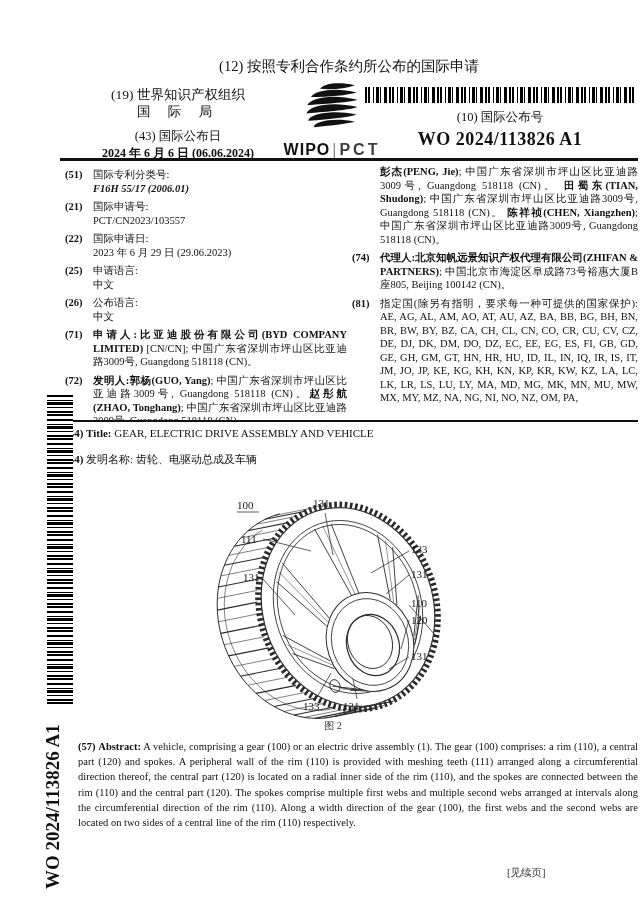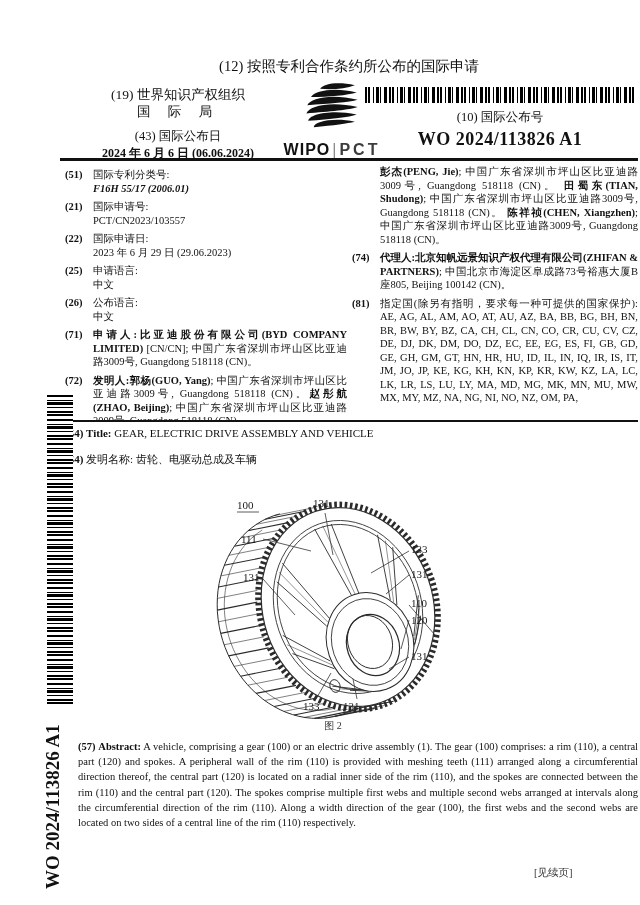--- a/index.html
+++ b/index.html
@@ -45,21 +45,21 @@
   
   .title-row{left:65px;width:573px;font-size:11px;}
   .title-en{top:427px;}
   .title-cn{top:452px;}
   
   .fig-svg{left:183px;top:487px;}
   .fig-caption{top:719px;left:183px;width:300px;text-align:center;font-size:10px;color:#333;}
   
   .abstract{top:739px;left:78px;width:560px;font-size:10.5px;line-height:15.2px;text-align:justify;}
   
-  .footer-note{top:866px;left:534px;font-size:10.5px;color:#333;}
+  .footer-note{top:866px;left:507px;font-size:10.5px;color:#333;}
   svg text{font-family:"Liberation Serif","DejaVu Serif",serif;font-size:11px;fill:#1a1a1a;}
 </style>
 </head>
 <body>
 
 <div class="page">
 
   <div class="abs line12">(12) 按照专利合作条约所公布的国际申请</div>
 
   <div class="abs org-block">
@@ -126,21 +126,21 @@
           <span>中文</span>
         </div>
     </div>
     <div class="row">
       <span class="code">(71)</span>
       <span><b class="lbl">申请人:</b><b>比亚迪股份有限公司</b><b>(BYD COMPANY LIMITED)</b><span> [CN/CN]; </span><span>中国广东省深圳市坪山区比亚迪路3009号, Guangdong 518118 (CN)。</span></span>
     </div>
     <div class="row">
       <span class="code">(72)</span>
       <span>
-        <b class="lbl">发明人:</b><b>郭杨</b><b>(GUO, Yang)</b><span>; 中国广东省深圳市坪山区比亚迪路3009号, Guangdong 518118 (CN)。</span><b>赵彤航</b><b>(ZHAO, Beijing)</b><span>; 中国广东省深圳市坪山区比亚迪路3009号, Guangdong 518118 (CN)。</span>
+        <b class="lbl">发明人:</b><b>郭杨</b><b>(GUO, Yang)</b><span>; 中国广东省深圳市坪山区比亚迪路3009号, Guangdong 518118 (CN)。</span><b>赵彤航</b><b>(ZHAO, Tonghang)</b><span>; 中国广东省深圳市坪山区比亚迪路3009号, Guangdong 518118 (CN)。</span>
       </span>
     </div>
   </div>
 
   <div class="abs col col-right">
     <div class="row">
       <span>
         <b>彭杰</b><b>(PENG, Jie)</b><span>; 中国广东省深圳市坪山区比亚迪路3009号, Guangdong 518118 (CN)。 </span><b>田蜀东</b><b>(TIAN, Shudong)</b><span>; 中国广东省深圳市坪山区比亚迪路3009号, Guangdong 518118 (CN)。 </span><b>陈祥祯</b><b>(CHEN, Xiangzhen)</b><span>; 中国广东省深圳市坪山区比亚迪路3009号, Guangdong 518118 (CN)。</span>
       </span>
     </div>

